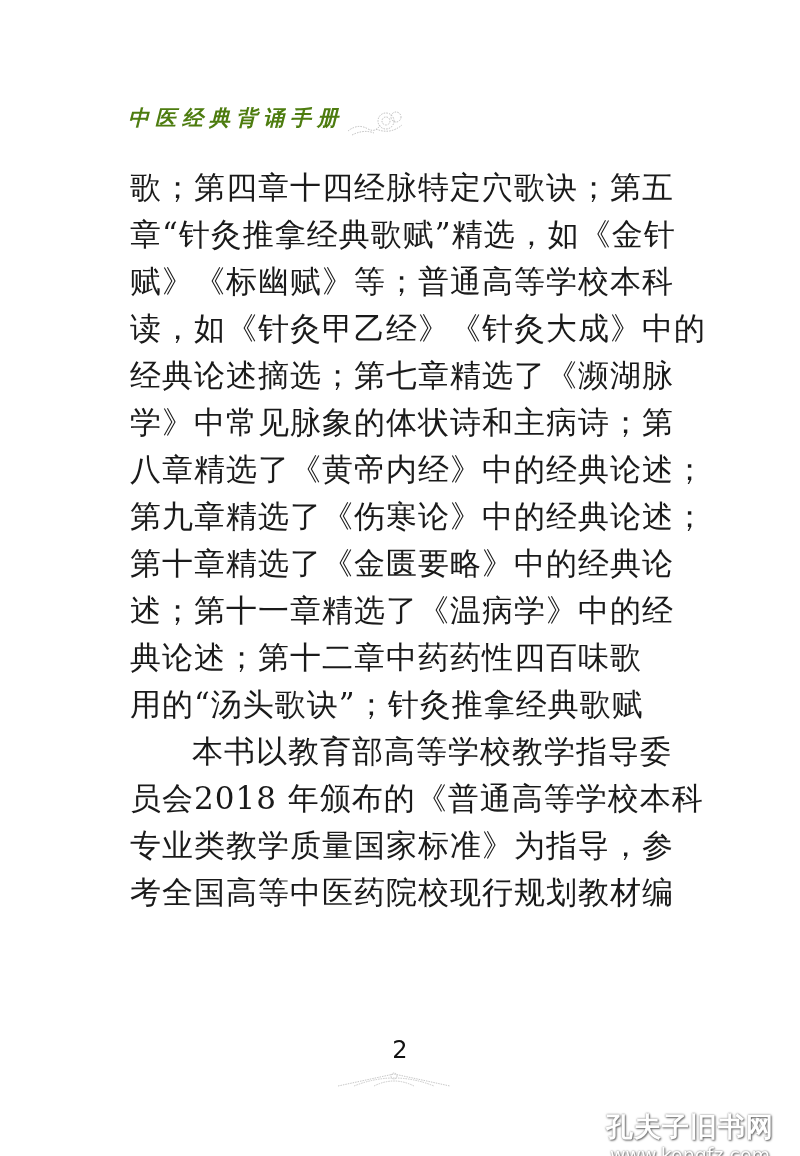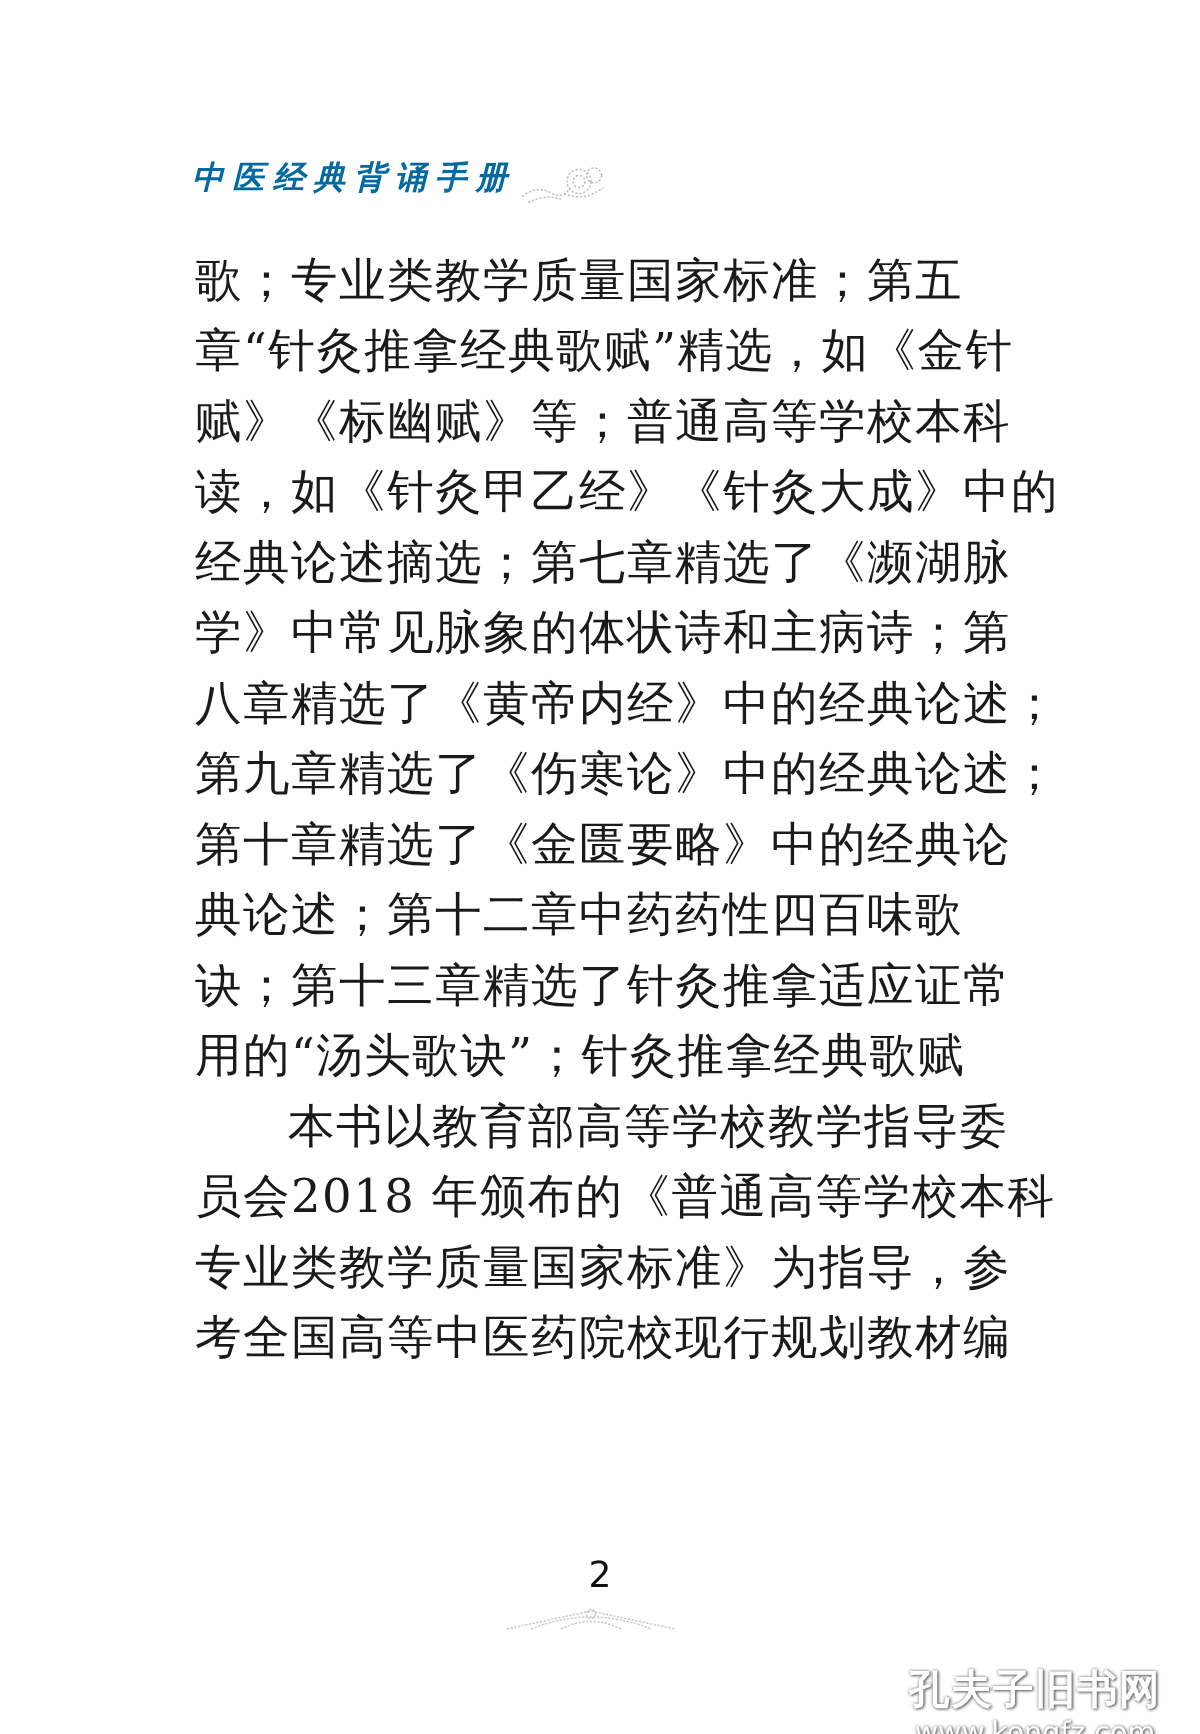--- a/index.html
+++ b/index.html
@@ -21,21 +21,21 @@
       top: 98px;
       height: 40px;
       display: flex;
       align-items: center;
     }
     .header-title {
       font-family: Liberation Serif, serif;
       font-size: 21px;
       font-weight: bold;
       letter-spacing: 6px;
-      color: #0369a1;
+      color: #4d7c0f;
       font-style: italic;
     }
     .header-cloud {
       margin-left: 2px;
       margin-top: 14px;
     }
     .body-text {
       position: absolute;
       left: 130px;
       top: 164px;
@@ -107,31 +107,31 @@
         <circle cx="40" cy="12" r="4"></circle>
         <circle cx="50" cy="8" r="5"></circle>
         <path d="M30 20 Q44 26 56 16"></path>
         <path d="M6 26 Q18 20 28 24"></path>
       </g>
     </svg>
   </span>
 </div>
 
 <div class="body-text">
-  <div class="line">歌；专业类教学质量国家标准；第五</div>
+  <div class="line">歌；第四章十四经脉特定穴歌诀；第五</div>
   <div class="line">章“针灸推拿经典歌赋”精选，如《金针</div>
   <div class="line">赋》《标幽赋》等；普通高等学校本科</div>
   <div class="line">读，如《针灸甲乙经》《针灸大成》中的</div>
   <div class="line">经典论述摘选；第七章精选了《濒湖脉</div>
   <div class="line">学》中常见脉象的体状诗和主病诗；第</div>
   <div class="line">八章精选了《黄帝内经》中的经典论述；</div>
   <div class="line">第九章精选了《伤寒论》中的经典论述；</div>
   <div class="line">第十章精选了《金匮要略》中的经典论</div>
+  <div class="line">述；第十一章精选了《温病学》中的经</div>
   <div class="line">典论述；第十二章中药药性四百味歌</div>
-  <div class="line">诀；第十三章精选了针灸推拿适应证常</div>
   <div class="line">用的“汤头歌诀”；针灸推拿经典歌赋</div>
   <div class="line indent">本书以教育部高等学校教学指导委</div>
   <div class="line">员会2018 年颁布的《普通高等学校本科</div>
   <div class="line">专业类教学质量国家标准》为指导，参</div>
   <div class="line">考全国高等中医药院校现行规划教材编</div>
 </div>
 
 <div class="page-number">2</div>
 
 <div class="footer-ornament">

